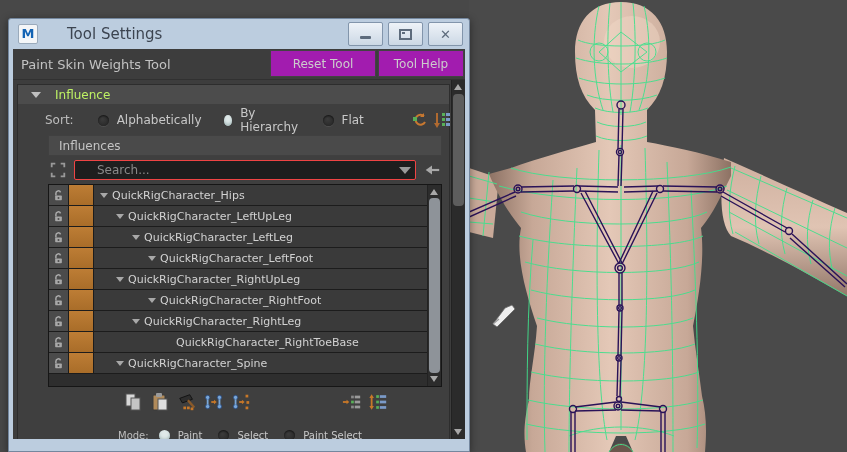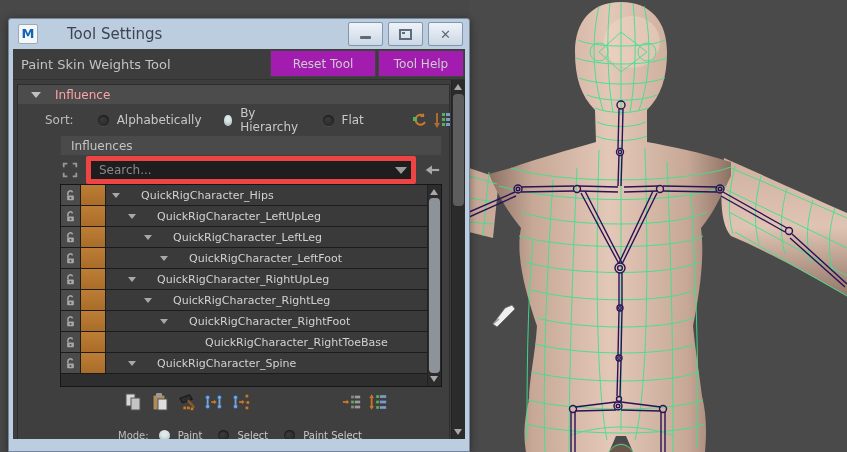--- a/index.html
+++ b/index.html
@@ -44,58 +44,58 @@
   .hbtn{
     border:1px solid #434343;background:#a21caf;color:#cccccc;font-size:12px;
     font-family:inherit;margin:1px 1px 2px 1px;cursor:default;
   }
   .hbtn.reset{width:106px;}
   .hbtn.help{width:86px;}
   
   .scroll-body{position:absolute;top:31px;left:0;right:0;bottom:0;display:flex;}
   .main-col{flex:1;min-width:0;}
   .frame{margin:4px 1px 0 4px;border:1px solid #2d2d2d;background:#3f3f3f;}
-  .frame-header{height:19px;background:#4c4c4c;display:flex;align-items:center;gap:14px;padding-left:13px;font-size:12px;color:#fca5a5;}
+  .frame-header{height:19px;background:#4c4c4c;display:flex;align-items:center;gap:14px;padding-left:13px;font-size:12px;color:#bef264;}
   .tri-down{width:0;height:0;border-left:5px solid transparent;border-right:5px solid transparent;border-top:6px solid #c0c0c0;}
   .frame-body{padding:4px 5px 0 5px;}
   
   .sort-row{height:24px;display:flex;align-items:center;gap:24px;padding-left:22px;font-size:12px;}
   .lbl{color:#bdbdbd;}
   .radio-group{display:flex;align-items:center;}
   .radio-item{display:flex;align-items:center;gap:8px;margin-right:22px;}
   .radio{
     width:11px;height:11px;border-radius:50%;
     background:radial-gradient(circle at 40% 35%,#3c3c3c,#242424);
     box-shadow:inset 0 1px 2px rgba(0,0,0,.6),0 1px 0 rgba(255,255,255,.08);
   }
   .radio.on{background:#dfe9e9;box-shadow:inset 0 -2px 3px rgba(120,150,150,.5);}
   .rlabel{color:#c8c8c8;}
   .mini-icon{display:inline-flex;align-items:center;justify-content:center;width:20px;height:20px;}
   .sort-icons{margin-left:auto;display:flex;gap:2px;margin-right:10px;}
   
-  .influences-panel{margin-left:37px;margin-right:2px;margin-top:3px;}
+  .influences-panel{margin-left:25px;margin-right:2px;margin-top:3px;}
   .influences-bar{height:19px;background:#4a4a4a;border:1px solid #404040;display:flex;align-items:center;padding-left:10px;font-size:12px;color:#c4c4c4;}
   .search-row{height:28px;display:flex;align-items:center;gap:6px;}
   .search-box{
-    flex:1;height:18px;background:#1e1e1e;border:5px solid #ef4444;border-radius:2px;
-    display:flex;align-items:center;padding:0 4px 0 6px;
+    flex:1;height:18px;background:#1e1e1e;border:1px solid #ef4444;border-radius:2px;
+    display:flex;align-items:center;padding:0 4px 0 20px;
   }
   .search-box input{
     flex:1;background:transparent;border:none;outline:none;color:#cfcfcf;
     font-size:12px;font-family:inherit;min-width:0;
   }
   .search-box input::placeholder{color:#8a8a8a;}
   .dd-arrow{width:0;height:0;border-left:6px solid transparent;border-right:6px solid transparent;border-top:7px solid #9a9a9a;margin-left:4px;}
   
   .tree-wrap{display:flex;height:201px;border:1px solid #161616;background:#2e2e2e;}
   .tree-rows{flex:1;min-width:0;overflow:hidden;}
   .tree-row{height:20px;display:flex;align-items:stretch;border-bottom:1px solid #1c1c1c;}
   .lock-btn{width:19px;background:#4b4b4b;border-right:1px solid #1c1c1c;display:flex;align-items:center;justify-content:center;}
   .swatch{width:24px;background:linear-gradient(#bd7d35,#a96d29);border-right:1px solid #1c1c1c;}
-  .tree-cell{flex:1;background:#3a3a3a;display:flex;align-items:center;gap:21px;font-size:11px;color:#d2d2d2;white-space:nowrap;overflow:hidden;}
+  .tree-cell{flex:1;background:#3a3a3a;display:flex;align-items:center;gap:4px;font-size:11px;color:#d2d2d2;white-space:nowrap;overflow:hidden;}
   .tri{width:0;height:0;border-left:4px solid transparent;border-right:4px solid transparent;border-top:5px solid #a8a8a8;flex:none;}
   .tri.hide{visibility:hidden;}
   
   .vscroll{width:13px;background:#2c2c2c;border-left:1px solid #222;position:relative;flex:none;}
   .sb-arrow{position:absolute;left:2px;width:0;height:0;border-left:4px solid transparent;border-right:4px solid transparent;}
   .sb-arrow.up{top:4px;border-bottom:6px solid #a8a8a8;}
   .sb-arrow.down{bottom:4px;border-top:6px solid #a8a8a8;}
   .sb-thumb{position:absolute;left:1px;right:1px;border-radius:4px;background:#8e9399;}
   .vscroll.list .sb-thumb{top:13px;bottom:13px;}
   .vscroll.main{background:#2b2b2b;}
@@ -421,37 +421,37 @@
                     </div>
                     <div class="tree-row">
                       <span class="lock-btn">
                         <svg width="13" height="13" viewBox="0 0 14 14">
                           <path d="M4.2,7 V4.6 A2.6,2.6 0 0 1 9.2,3.6" fill="none" stroke="#aaa" stroke-width="1.6"></path>
                           <rect x="3.4" y="7" width="7.2" height="5.2" rx="0.8" fill="#a8a8a8"></rect>
                           <circle cx="7" cy="9.6" r="1.1" fill="#4c4c4c"></circle>
                         </svg>
                       </span>
                       <span class="swatch"></span>
+                      <span class="tree-cell" style="padding-left:54px">
+                        <span class="tri"></span>
+                        <span class="tlabel">QuickRigCharacter_RightFoot</span>
+                      </span>
+                    </div>
+                    <div class="tree-row">
+                      <span class="lock-btn">
+                        <svg width="13" height="13" viewBox="0 0 14 14">
+                          <path d="M4.2,7 V4.6 A2.6,2.6 0 0 1 9.2,3.6" fill="none" stroke="#aaa" stroke-width="1.6"></path>
+                          <rect x="3.4" y="7" width="7.2" height="5.2" rx="0.8" fill="#a8a8a8"></rect>
+                          <circle cx="7" cy="9.6" r="1.1" fill="#4c4c4c"></circle>
+                        </svg>
+                      </span>
+                      <span class="swatch"></span>
                       <span class="tree-cell" style="padding-left:38px">
                         <span class="tri"></span>
                         <span class="tlabel">QuickRigCharacter_RightLeg</span>
-                      </span>
-                    </div>
-                    <div class="tree-row">
-                      <span class="lock-btn">
-                        <svg width="13" height="13" viewBox="0 0 14 14">
-                          <path d="M4.2,7 V4.6 A2.6,2.6 0 0 1 9.2,3.6" fill="none" stroke="#aaa" stroke-width="1.6"></path>
-                          <rect x="3.4" y="7" width="7.2" height="5.2" rx="0.8" fill="#a8a8a8"></rect>
-                          <circle cx="7" cy="9.6" r="1.1" fill="#4c4c4c"></circle>
-                        </svg>
-                      </span>
-                      <span class="swatch"></span>
-                      <span class="tree-cell" style="padding-left:54px">
-                        <span class="tri"></span>
-                        <span class="tlabel">QuickRigCharacter_RightFoot</span>
                       </span>
                     </div>
                     <div class="tree-row">
                       <span class="lock-btn">
                         <svg width="13" height="13" viewBox="0 0 14 14">
                           <path d="M4.2,7 V4.6 A2.6,2.6 0 0 1 9.2,3.6" fill="none" stroke="#aaa" stroke-width="1.6"></path>
                           <rect x="3.4" y="7" width="7.2" height="5.2" rx="0.8" fill="#a8a8a8"></rect>
                           <circle cx="7" cy="9.6" r="1.1" fill="#4c4c4c"></circle>
                         </svg>
                       </span>

